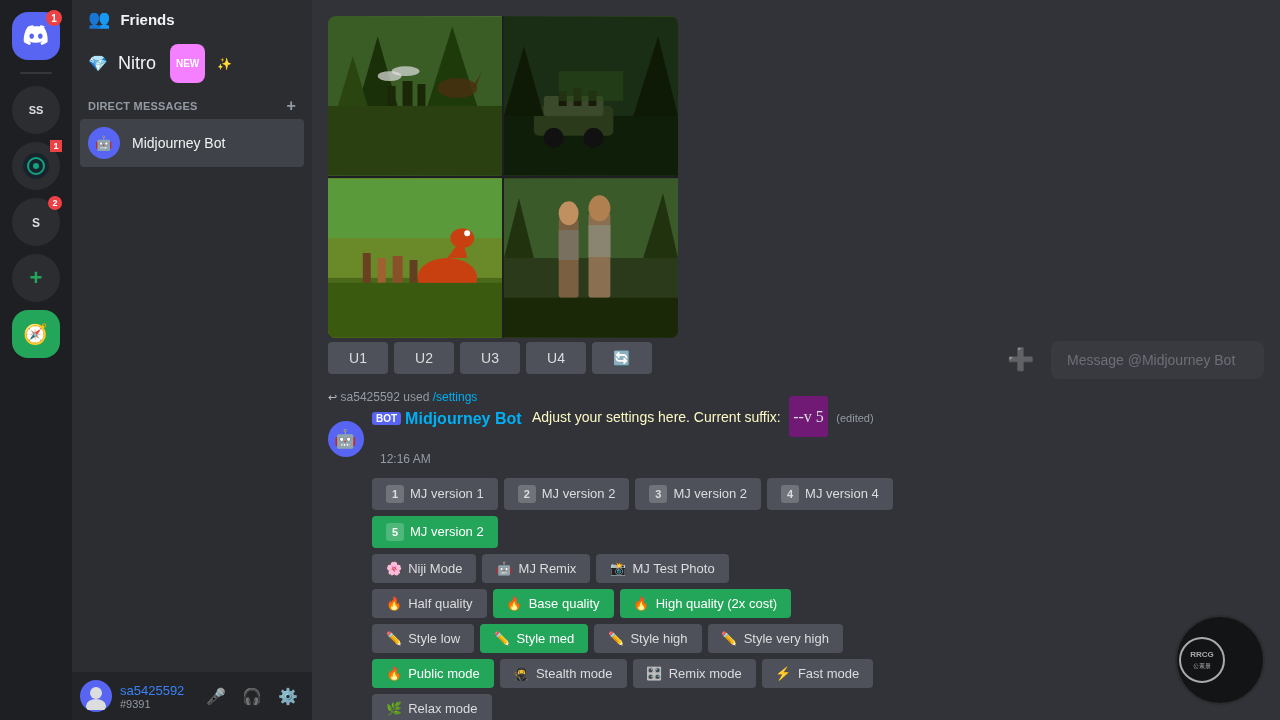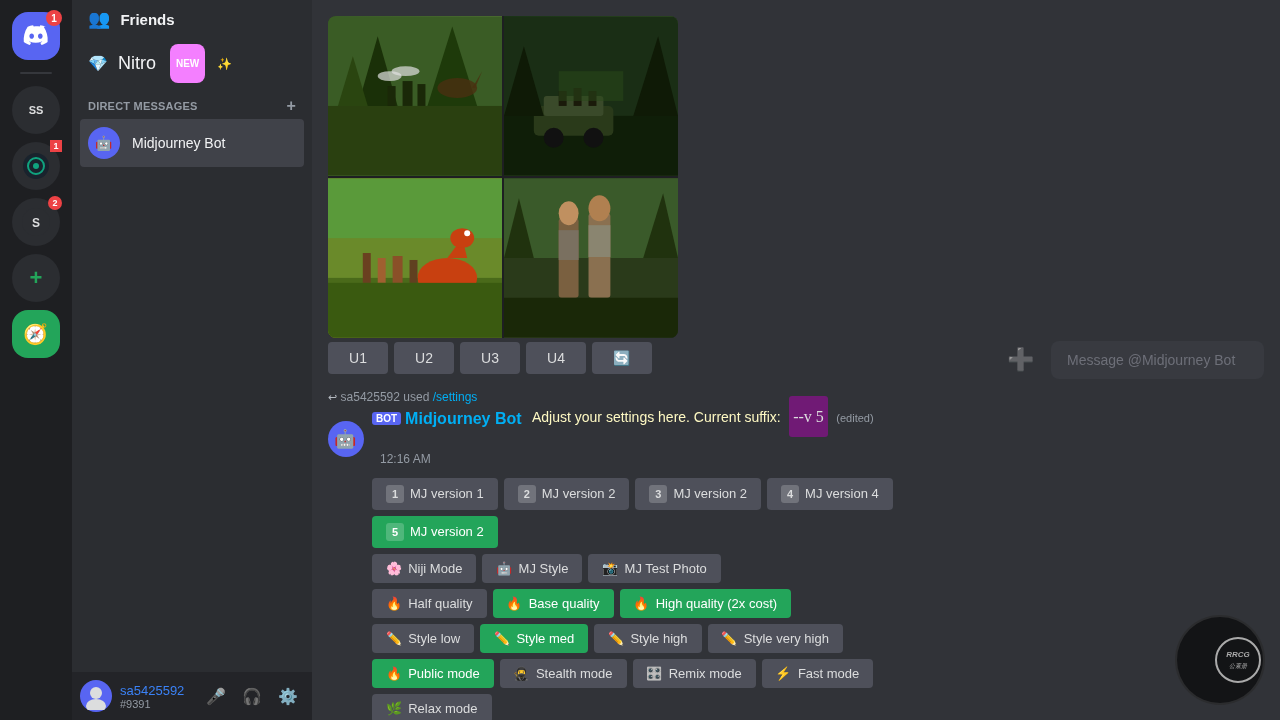--- a/index.html
+++ b/index.html
@@ -631,21 +631,21 @@
           </button>
         </div>
 
         <div class="btn-row">
           <button class="setting-btn btn-default">
             <span>🌸</span>
             <span>Niji Mode</span>
           </button>
           <button class="setting-btn btn-default">
             <span>🤖</span>
-            <span>MJ Style</span>
+            <span>MJ Remix</span>
           </button>
           <button class="setting-btn btn-default">
             <span>📸</span>
             <span>MJ Test Photo</span>
           </button>
         </div>
 
         <div class="btn-row">
           <button class="setting-btn btn-default">
             <span>🔥</span>
@@ -707,19 +707,19 @@
     </div>
 
   </div>
 
   <div class="message-input-area">
     <button class="attach-btn">➕</button>
     <input type="text" class="message-input" placeholder="Message @Midjourney Bot" style="">
   </div>
 </div>
 
-<div style="position:fixed;bottom:15px;right:15px;width:90px;height:90px;background:rgba(0,0,0,0.6);border-radius:50%;display:flex;flex-direction:column;align-items:flex-end;justify-content:center;z-index:100;border:2px solid rgba(255,255,255,0.1);font-style:italic;">
+<div style="position:fixed;bottom:15px;right:15px;width:90px;height:90px;background:rgba(0,0,0,0.6);border-radius:50%;display:flex;flex-direction:column;align-items:flex-start;justify-content:center;z-index:100;border:2px solid rgba(255,255,255,0.1);">
   <svg width="50" height="50" viewBox="0 0 50 50">
     <circle cx="25" cy="25" r="22" fill="none" stroke="#aaa" stroke-width="2"></circle>
     <text x="25" y="22" text-anchor="middle" fill="#aaa" font-size="8" font-weight="bold">RRCG</text>
     <text x="25" y="33" text-anchor="middle" fill="#aaa" font-size="6">公素册</text>
   </svg>
 </div>
 
 </body></html>

